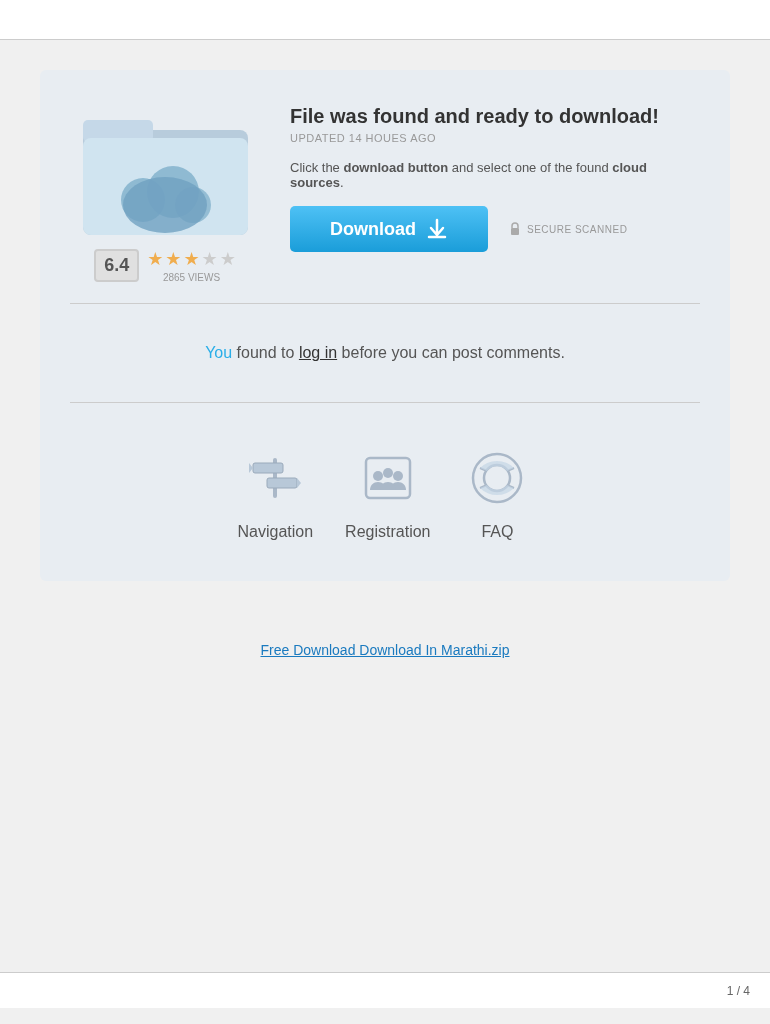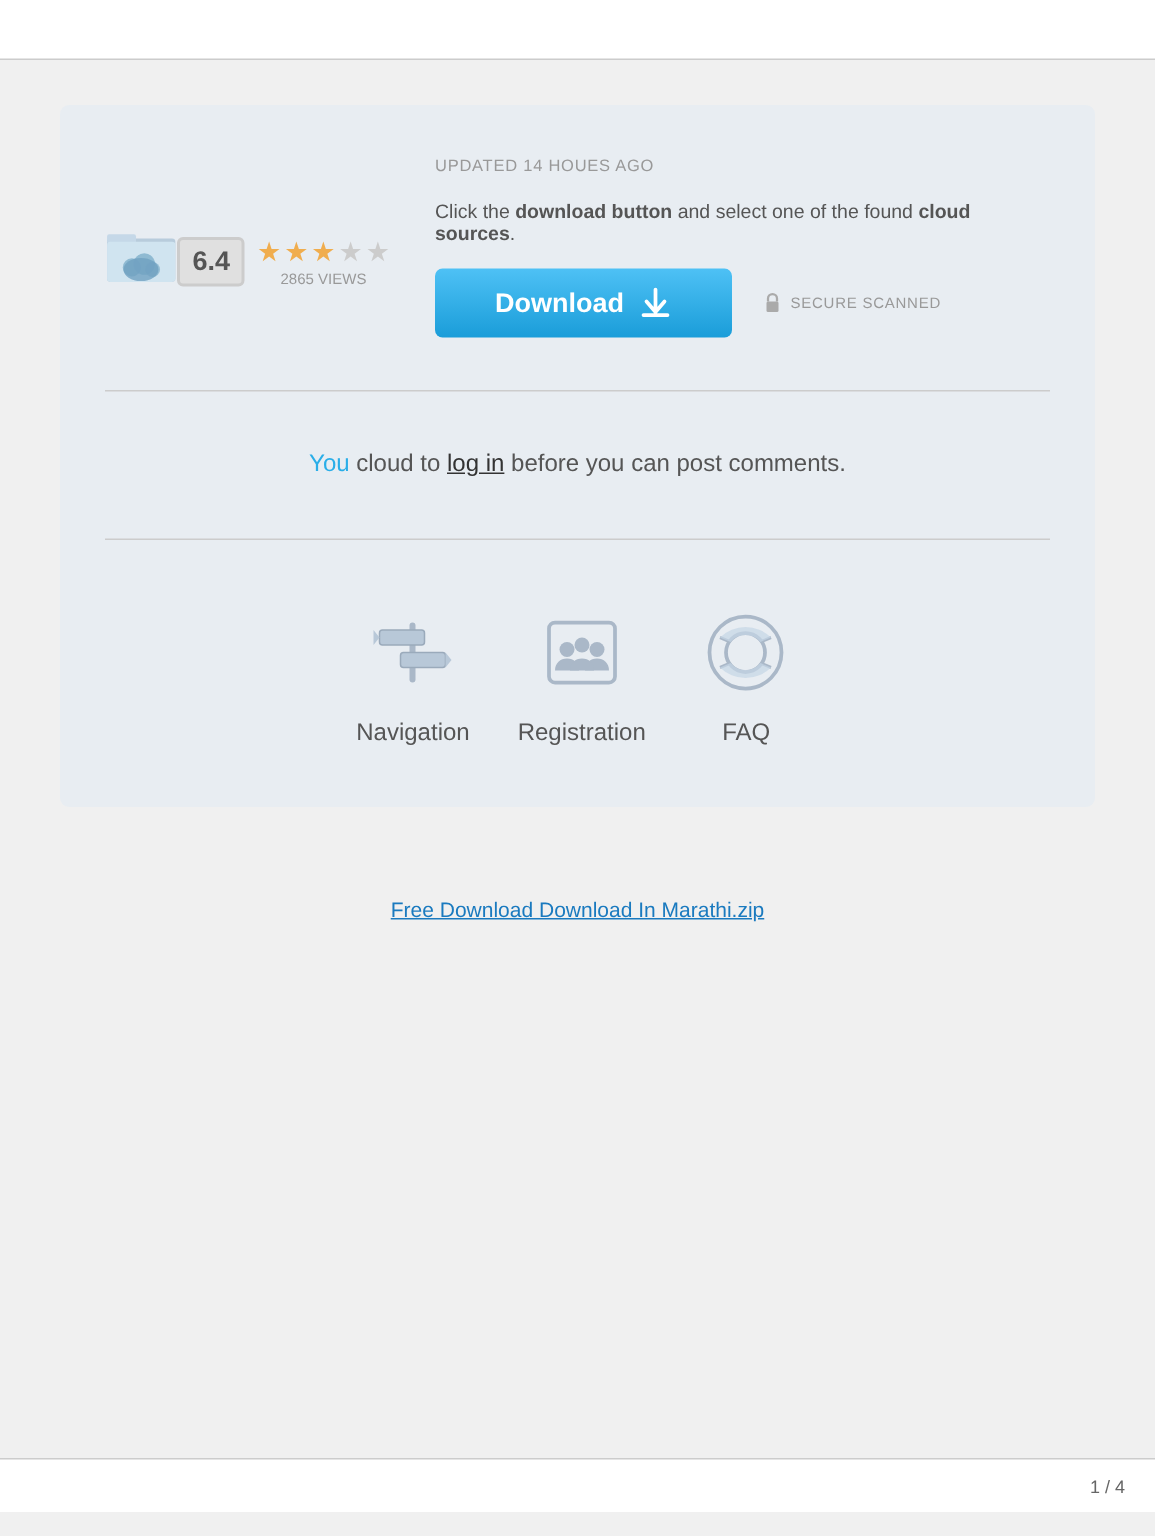--- a/index.html
+++ b/index.html
@@ -35,21 +35,21 @@
       align-items: flex-start;
       gap: 30px;
       margin-bottom: 20px;
     }
 
     
     .folder-icon-area {
       flex-shrink: 0;
       width: 190px;
       display: flex;
-      flex-direction: row;
+      flex-direction: column;
       align-items: center;
     }
 
     .folder-svg {
       width: 175px;
       height: 140px;
     }
 
     .rating-row {
       display: flex;
@@ -309,20 +309,21 @@
               <span class="star filled">★</span>
               <span class="star empty">★</span>
               <span class="star empty">★</span>
             </div>
             <span class="views-text">2865 VIEWS</span>
           </div>
         </div>
       </div>
 
       <div class="info-area">
+        <div class="found-title">File was found and ready to download!</div>
         <div class="updated-text">UPDATED 14 HOUES AGO</div>
 
 
         <div class="click-text">
           <span>Click the </span><strong>download button</strong><span> and select one of the found </span><strong>cloud sources</strong><span>.</span>
         </div>
 
         <div class="download-row">
           <button class="download-btn">
             <span>Download</span>
@@ -338,21 +339,21 @@
             <span>SECURE SCANNED</span>
           </div>
         </div>
       </div>
     </div>
 
     <hr class="divider">
 
     <div class="comment-notice">
       <span class="you-text">You</span>
-      <span> cloud to </span>
+      <span> found to </span>
       <a href="#">log in</a>
       <span> before you can post comments.</span>
     </div>
 
     <hr class="divider">
 
     <div class="icons-section">
 
       <div class="icon-item">
         <div class="icon-box">

